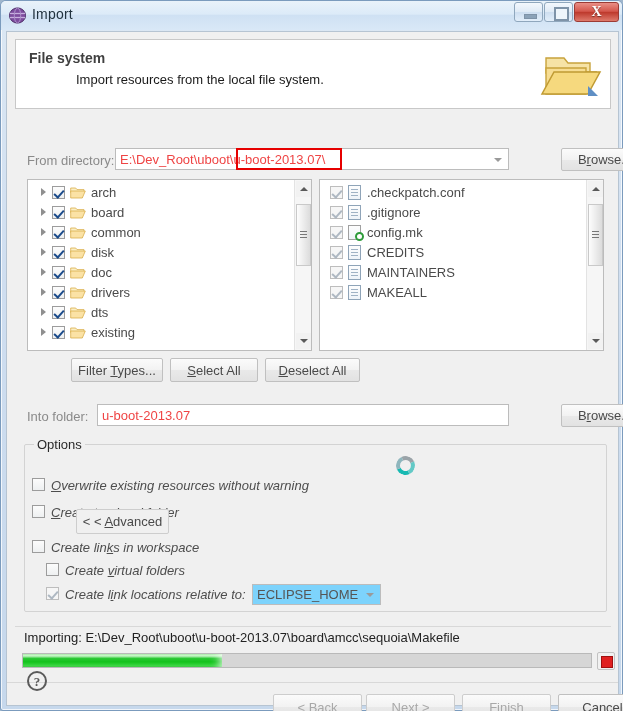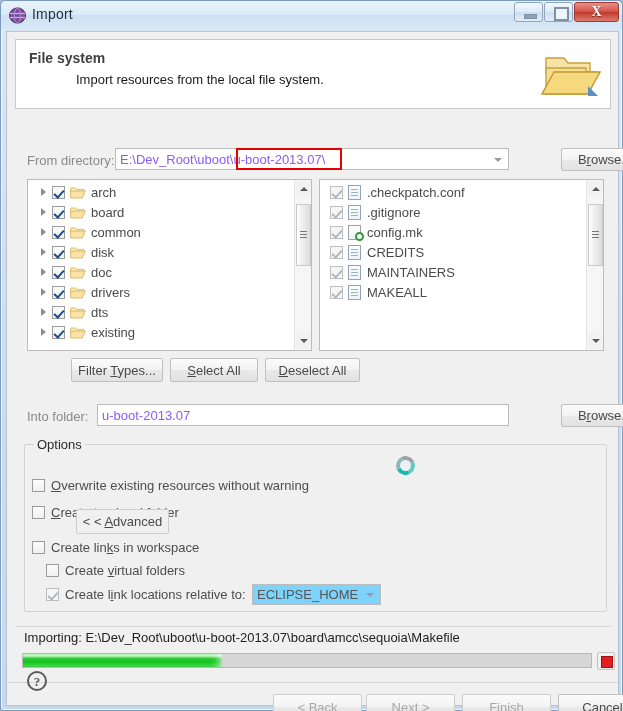--- a/index.html
+++ b/index.html
@@ -120,21 +120,21 @@
     position: absolute;
     font-size: 13px;
     color: #8a8a8a;
   }
 
   .txtfield {
     position: absolute;
     background: #fff;
     border: 1px solid #bcbcbc;
     font-size: 13px;
-    color: #8b5cf6;
+    color: #ef4444;
     padding: 0 4px;
     display: flex;
     align-items: center;
     overflow: hidden;
     white-space: nowrap;
   }
   .combo-arrow {
     position: absolute;
     width: 0; height: 0;
     border-left: 4px solid transparent;
@@ -295,24 +295,25 @@
     position: absolute;
     top: -8px; left: 9px;
     background: #f0f0f0;
     padding: 0 3px;
     font-size: 13px;
     color: #2a2a2a;
   }
   .opt {
     position: absolute;
     display: flex;
-    align-items: center;
+    align-items: flex-start;
     font-size: 13px;
     color: #4d4d4d;
     white-space: nowrap;
+    font-style: italic;
   }
   .opt .cb { margin-right: 6px; }
 
   
   .spinner {
     position: absolute;
     width: 19px; height: 19px;
     border-radius: 50%;
     border: 4px solid;
     border-color: #9aa3a8 #63c9c6 #18b9b2 #8fb6bd;

